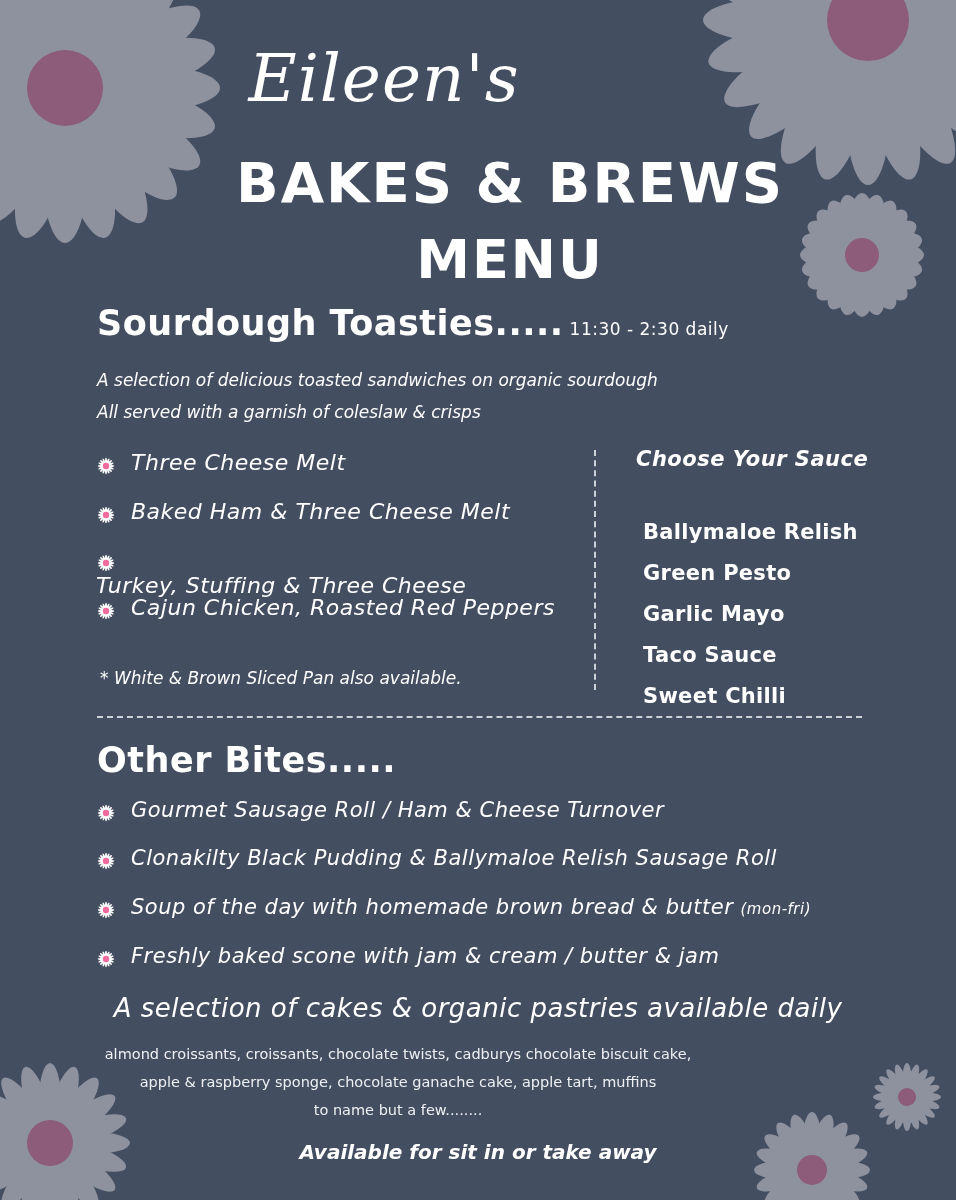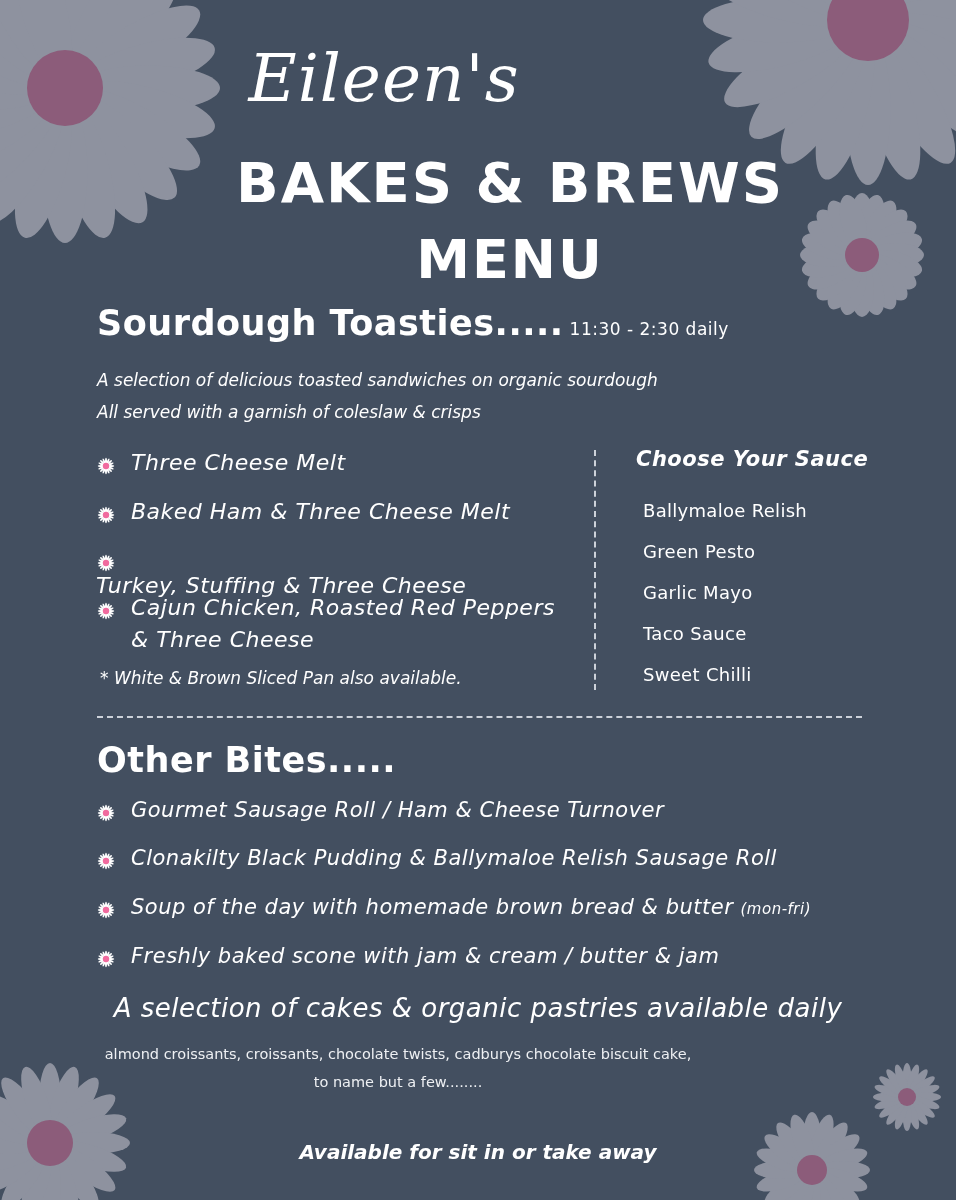--- a/index.html
+++ b/index.html
@@ -29,21 +29,21 @@
   }
   .section-head .hours { font-size: 17px; font-weight: normal; margin-left: 6px; }
   .desc { position: absolute; left: 97px; font-size: 17px; font-style: italic; line-height: 32px; }
   .item { position: absolute; left: 96px; display: flex; align-items: flex-start; font-style: italic; font-size: 22px; line-height: 32px; letter-spacing: 0.5px; }
   .item .bullet { width: 20px; height: 20px; margin-right: 15px; margin-top: 6px; flex: 0 0 20px; }
   .item2 { font-size: 21px; font-weight: normal; }
   .note { position: absolute; left: 100px; top: 668px; font-size: 17px; font-style: italic; }
   .vline { position: absolute; left: 594px; top: 450px; height: 240px; border-left: 2px dashed #cdd2da; }
   .hline { position: absolute; left: 97px; top: 716px; width: 765px; border-top: 2px dashed #cdd2da; }
   .sauce-head { position: absolute; left: 636px; top: 447px; font-size: 21px; font-style: italic; font-weight: bold; letter-spacing: 0.5px; }
-  .sauce { position: absolute; left: 643px; font-size: 18px; font-weight: normal; letter-spacing: 0.3px; }
+  .sauce { position: absolute; left: 643px; font-size: 21px; font-weight: bold; letter-spacing: 0.3px; margin-top: 20px; }
   .cakes-head { position: absolute; left: 0; width: 956px; text-align: center; top: 993px; font-size: 26px; font-style: italic; letter-spacing: 0.5px; }
   .cakes-list { position: absolute; left: 0; width: 796px; text-align: center; top: 1040px; font-size: 14.5px; line-height: 28px; color: #eef0f3; }
   .footer { position: absolute; left: 0; width: 956px; text-align: center; top: 1140px; font-size: 20px; font-style: italic; font-weight: bold; }
   .small { font-size: 15px; }
 </style>
 </head>
 <body>
 
 <div class="flower" style="left: -92px; top: -69px;"><svg width="314" height="314" viewBox="-157 -157 314 314">
       <ellipse cx="0" cy="-83.2" rx="22.5" ry="71.8" fill="#8e929f" transform="rotate(0)"></ellipse>
@@ -289,21 +289,20 @@
         <ellipse cx="0" cy="-5.025" rx="1.1" ry="3.975" fill="#ffffff" transform="rotate(225)"></ellipse>
         <ellipse cx="0" cy="-5.025" rx="1.1" ry="3.975" fill="#ffffff" transform="rotate(247.5)"></ellipse>
         <ellipse cx="0" cy="-5.025" rx="1.1" ry="3.975" fill="#ffffff" transform="rotate(270)"></ellipse>
         <ellipse cx="0" cy="-5.025" rx="1.1" ry="3.975" fill="#ffffff" transform="rotate(292.5)"></ellipse>
         <ellipse cx="0" cy="-5.025" rx="1.1" ry="3.975" fill="#ffffff" transform="rotate(315)"></ellipse>
         <ellipse cx="0" cy="-5.025" rx="1.1" ry="3.975" fill="#ffffff" transform="rotate(337.5)"></ellipse>
         <circle r="3.5" fill="#f06a9e"></circle>
       </svg></span>
   <span>
     <span style="display:block">Cajun Chicken, Roasted Red Peppers</span>
-    <span style="display:block">&amp; Three Cheese</span>
   </span>
 </div>
 <div class="note">* White &amp; Brown Sliced Pan also available.</div>
 
 <div class="vline"></div>
 
 <div class="sauce-head">Choose Your Sauce</div>
 <div class="sauce" style="top:500px;">Ballymaloe Relish</div>
 <div class="sauce" style="top:541px;">Green Pesto</div>
 <div class="sauce" style="top:582px;">Garlic Mayo</div>
@@ -399,16 +398,17 @@
         <ellipse cx="0" cy="-5.025" rx="1.1" ry="3.975" fill="#ffffff" transform="rotate(315)"></ellipse>
         <ellipse cx="0" cy="-5.025" rx="1.1" ry="3.975" fill="#ffffff" transform="rotate(337.5)"></ellipse>
         <circle r="3.5" fill="#f06a9e"></circle>
       </svg></span>
   <span>Freshly baked scone with jam &amp; cream / butter &amp; jam</span>
 </div>
 
 <div class="cakes-head">A selection of cakes &amp; organic pastries available daily</div>
 <div class="cakes-list">
   <div>almond croissants, croissants, chocolate twists, cadburys chocolate biscuit cake,</div>
+  <div>apple &amp; raspberry sponge, chocolate ganache cake, apple tart, muffins</div>
   <div>to name but a few........</div>
 </div>
 
 <div class="footer">Available for sit in or take away</div>
 
 </body></html>

